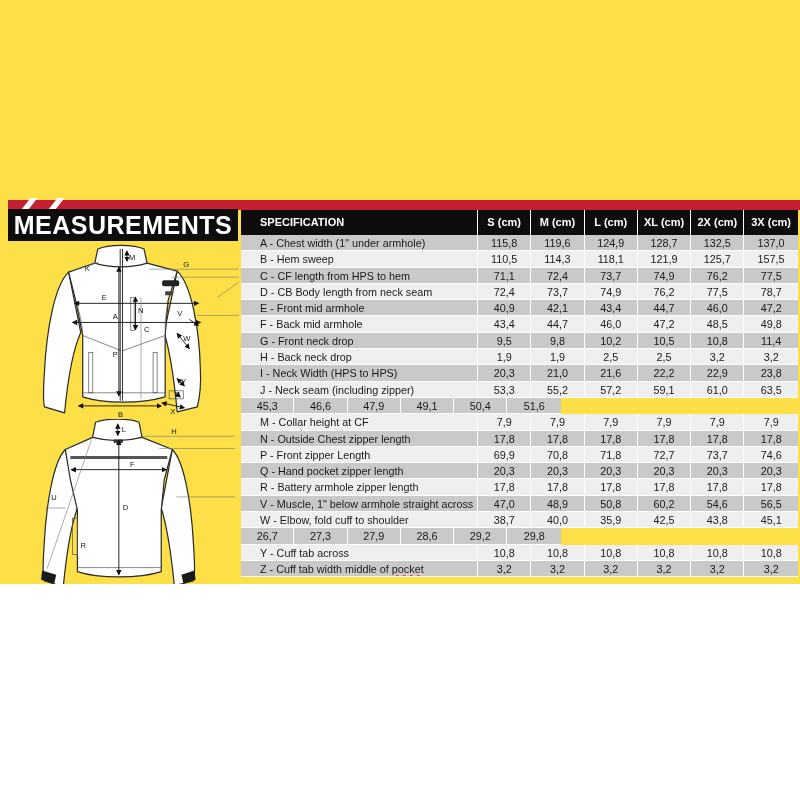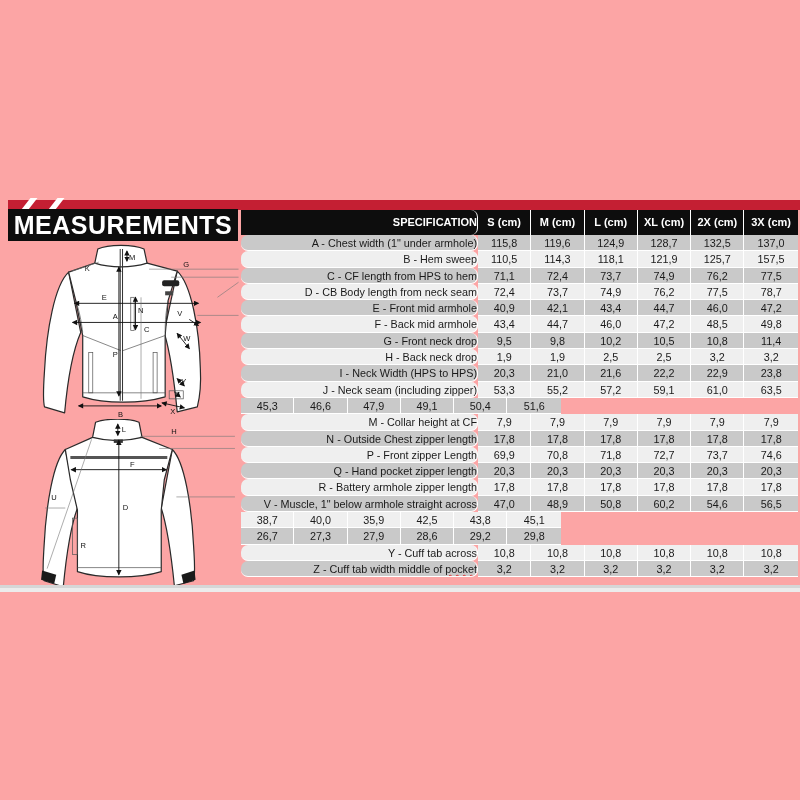--- a/index.html
+++ b/index.html
@@ -1,30 +1,30 @@
 <!DOCTYPE html>
 <html><head>
 <meta charset="utf-8">
 <style>
   html,body{margin:0;padding:0;background:#fff;}
-  #stage{position:relative;width:800px;height:800px;background:#fca5a5;overflow:hidden;
+  #stage{position:relative;width:800px;height:584px;background:#fde047;overflow:hidden;
          font-family:"Liberation Sans",sans-serif;color:#1a1a1a;}
   
   .red-band{position:absolute;left:8px;top:200px;width:792px;height:10px;background:#c41f33;}
   .slash{position:absolute;top:-2px;width:7px;height:14px;background:#ffffff;transform:skewX(-38deg);}
   .slash.s1{left:17px;} .slash.s2{left:44px;}
   
   .title-box{position:absolute;left:8px;top:209px;width:230px;height:32px;background:#0d0d0d;
              display:flex;align-items:center;justify-content:center;}
   .title-box span{color:#ffffff;font-size:25px;font-weight:900;letter-spacing:.5px;line-height:1;}
   
   .spec-table{position:absolute;left:241px;top:210px;width:557px;}
   .tr{display:flex;width:100%;}
   .td{box-sizing:border-box;overflow:hidden;white-space:nowrap;}
-  .td.spec{width:237px;flex:none;text-align:right;padding-left:4px;border-radius:7px;}
+  .td.spec{width:237px;flex:none;text-align:left;padding-left:19px;}
   .td.num{width:53.3px;flex:none;text-align:center;}
   .thead{height:25px;background:#0d0d0d;}
   .thead .td{color:#fff;font-weight:bold;font-size:11px;line-height:25px;border-right:1.5px solid #fff;}
   .thead .td:last-child{border-right:none;}
   .row{height:16.3px;}
   .row .td{font-size:10.8px;line-height:16.3px;border-right:1.5px solid #fff;border-bottom:1px solid #fff;}
   .row .td:last-child{border-right:none;}
   .row.dark .td{background:#c9c9c9;}
   .row.light .td{background:#efefef;}
   .misspell{text-decoration:underline wavy #e03131 1px;}
@@ -208,20 +208,21 @@
       <div class="tr row dark">
         <div class="td spec">V - Muscle, 1" below armhole straight across</div>
         <div class="td num">47,0</div>
         <div class="td num">48,9</div>
         <div class="td num">50,8</div>
         <div class="td num">60,2</div>
         <div class="td num">54,6</div>
         <div class="td num">56,5</div>
       </div>
       <div class="tr row light">
+        <div class="td spec">W - Elbow, fold cuff to shoulder</div>
         <div class="td num">38,7</div>
         <div class="td num">40,0</div>
         <div class="td num">35,9</div>
         <div class="td num">42,5</div>
         <div class="td num">43,8</div>
         <div class="td num">45,1</div>
       </div>
       <div class="tr row dark">
         <div class="td num">26,7</div>
         <div class="td num">27,3</div>

